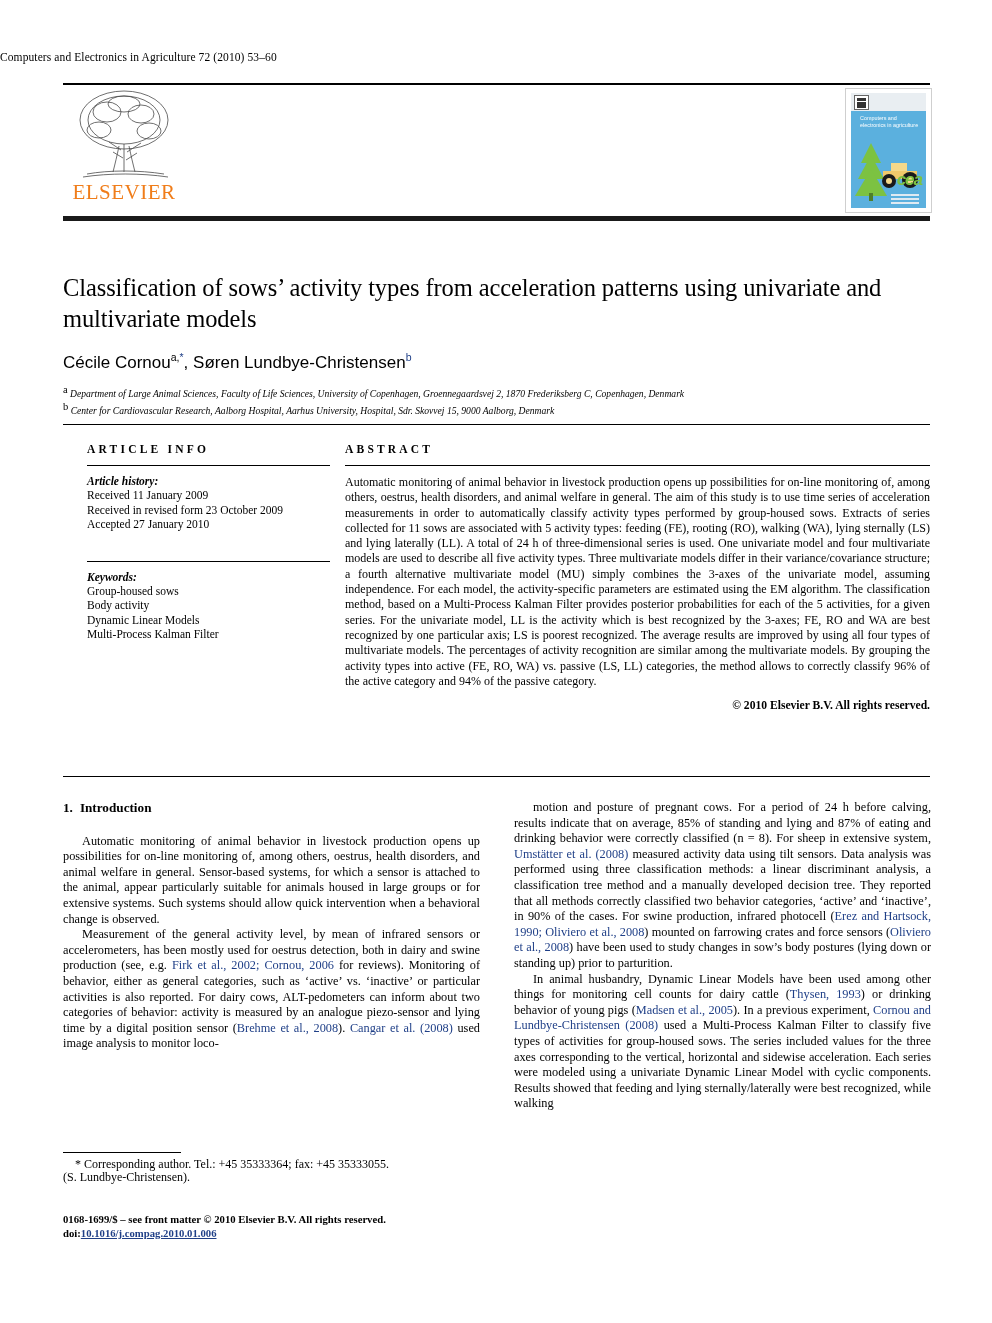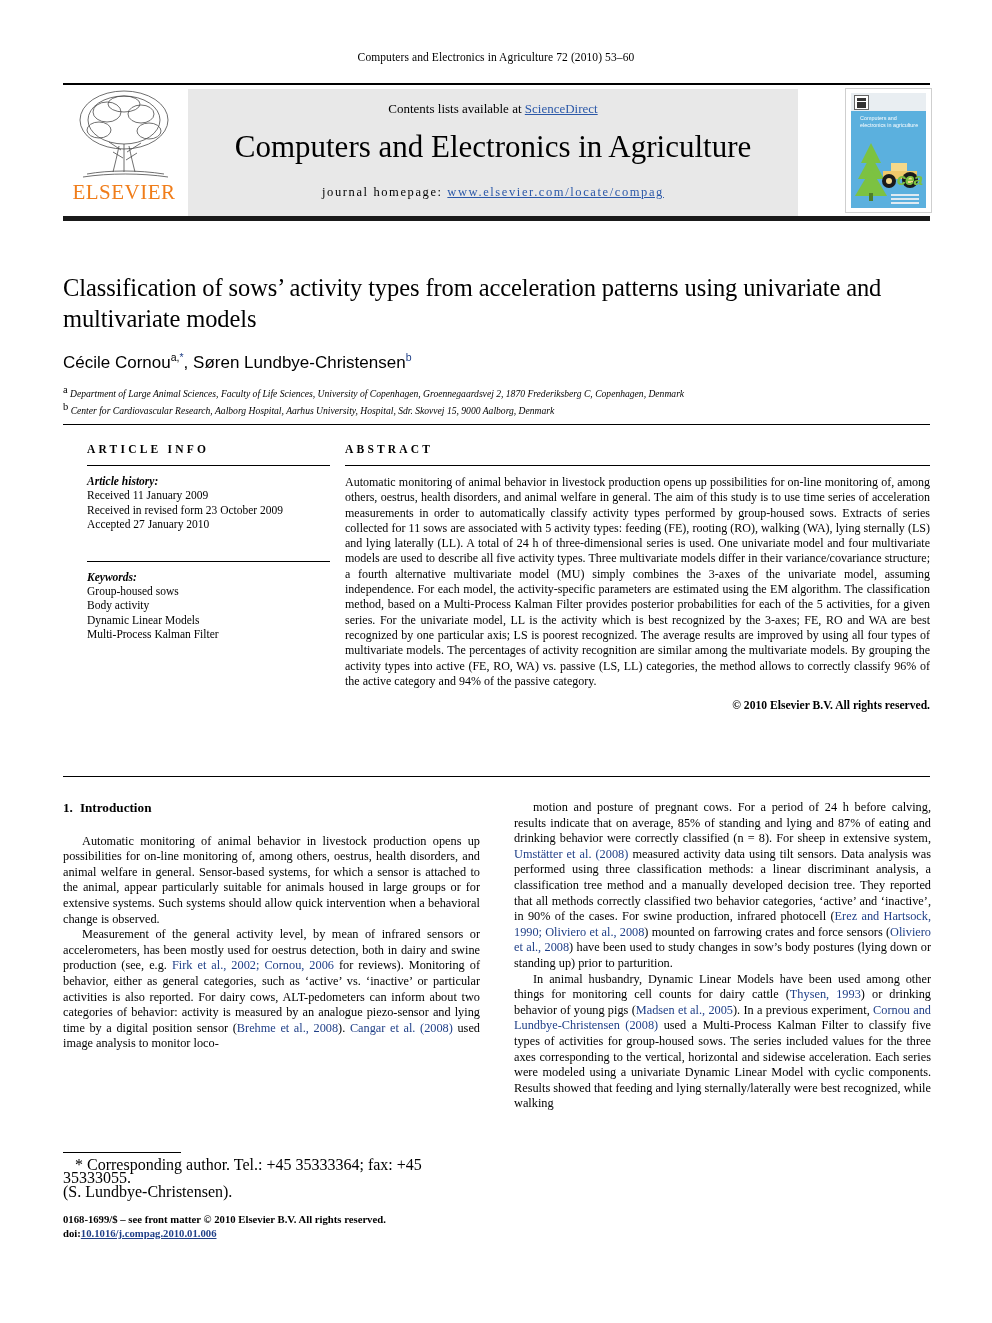--- a/index.html
+++ b/index.html
@@ -20,21 +20,21 @@
     left: 0; top: 0;
     width: 992px;
     height: 1323px;
   }
 
   
   .running-head {
     position: absolute;
     left: 0; top: 51px;
     width: 992px;
-    text-align: center;
+    text-align: left;
     font-size: 11.5px;
     font-family: "Liberation Serif", serif;
     letter-spacing: 0.1px;
   }
 
   
   .banner {
     position: absolute;
     left: 63px; top: 83px;
     width: 867px;
@@ -307,21 +307,21 @@
     position: absolute;
     left: 63px; top: 1152px;
     width: 118px;
     height: 1px;
     background: #000;
   }
   .footnote {
     position: absolute;
     left: 63px; top: 1158px;
     width: 417px;
-    font-size: 16px;
+    font-size: 12px;
     line-height: 13.4px;
   }
   .footnote .fn-indent { text-indent: 12px; }
   .footnote .ital { font-style: italic; }
   .mail { color: #1f3f87; }
 
   .imprint {
     position: absolute;
     left: 63px; top: 1212px;
     width: 417px;
@@ -358,30 +358,20 @@
           <path d="M58 66 L72 57"></path>
           <path d="M54 72 L44 66"></path>
           <path d="M57 74 L68 67"></path>
           <path d="M18 88 C40 84, 70 84, 95 88"></path>
           <path d="M14 91 C40 87, 72 87, 99 91"></path>
         </g>
       </svg>
       <div class="elsevier-word">ELSEVIER</div>
     </div>
 
-    <div class="banner-center">
-      <div class="contents-line">
-        <span>Contents lists available at </span><a class="sciencedirect" href="#">ScienceDirect</a>
-      </div>
-      <div class="journal-title">Computers and Electronics in Agriculture</div>
-      <div class="homepage-line">
-        <span class="homepage-label">journal homepage:</span>
-        <a class="homepage-url" href="#">www.elsevier.com/locate/compag</a>
-      </div>
-    </div>
 
     <div class="cover-thumb">
       <div class="cover-inner">
         <div class="cover-topbar"></div>
         <div class="cover-logo-box"></div>
         <div class="cover-title">Computers and electronics in agriculture</div>
         <svg class="cover-tree" viewBox="0 0 34 60">
           <polygon points="17,2 27,22 7,22" fill="#7cc242"></polygon>
           <polygon points="17,14 30,38 4,38" fill="#7cc242"></polygon>
           <polygon points="17,28 33,55 1,55" fill="#7cc242"></polygon>

